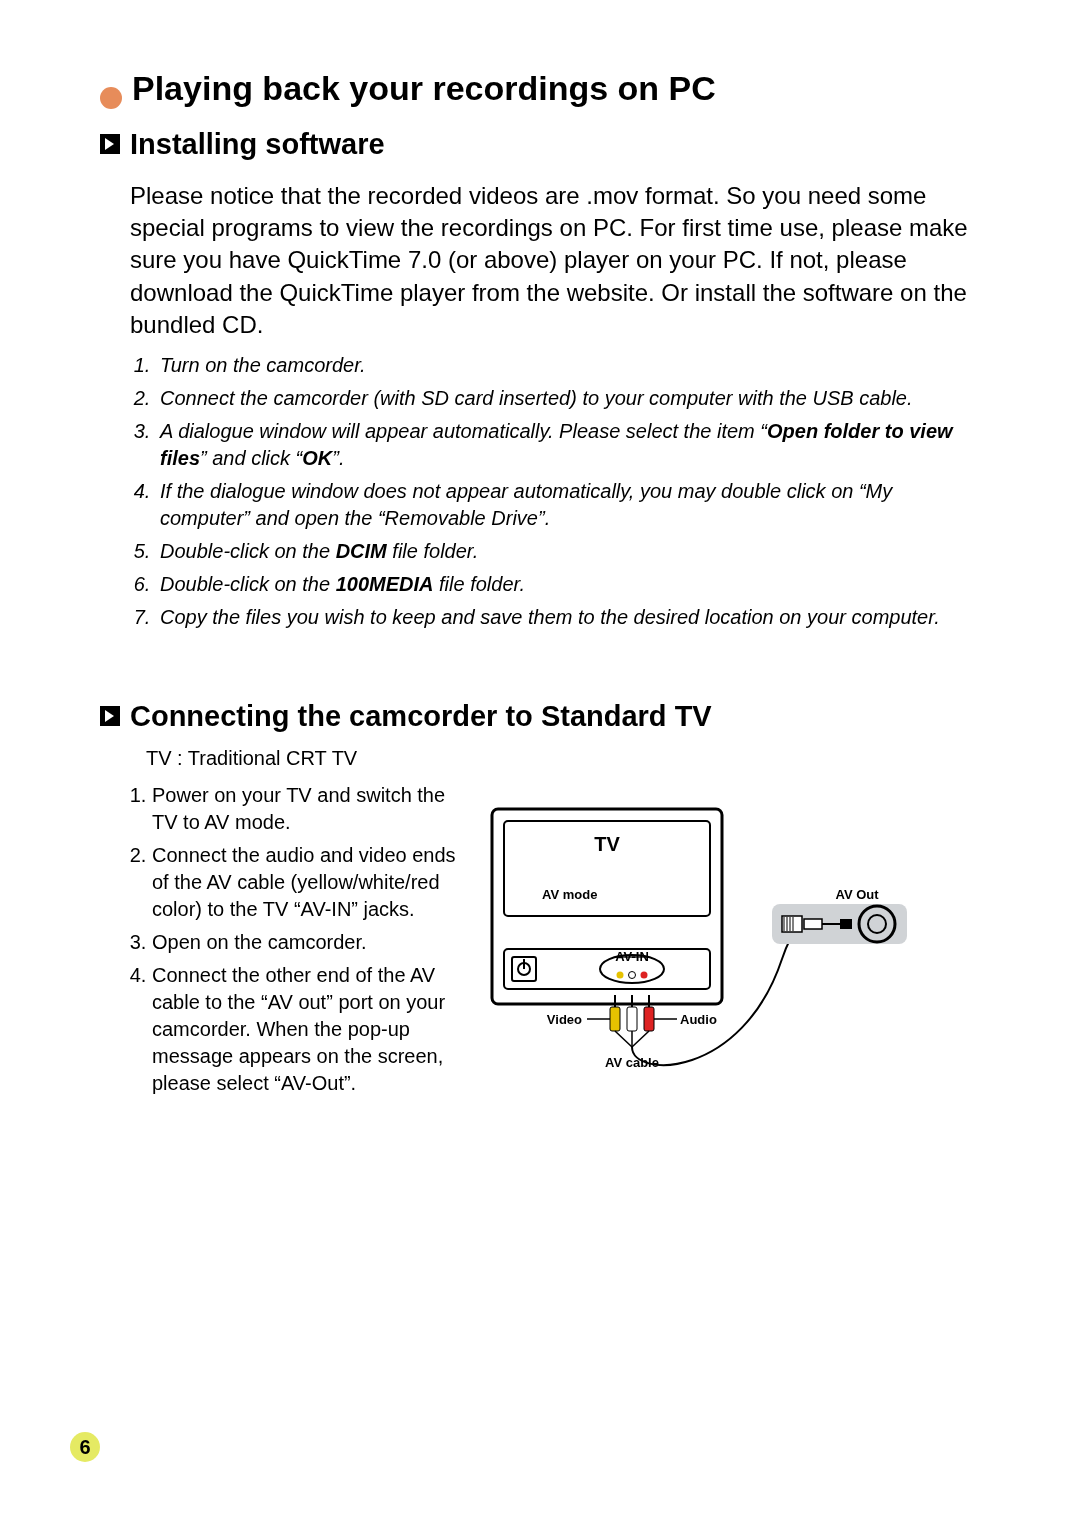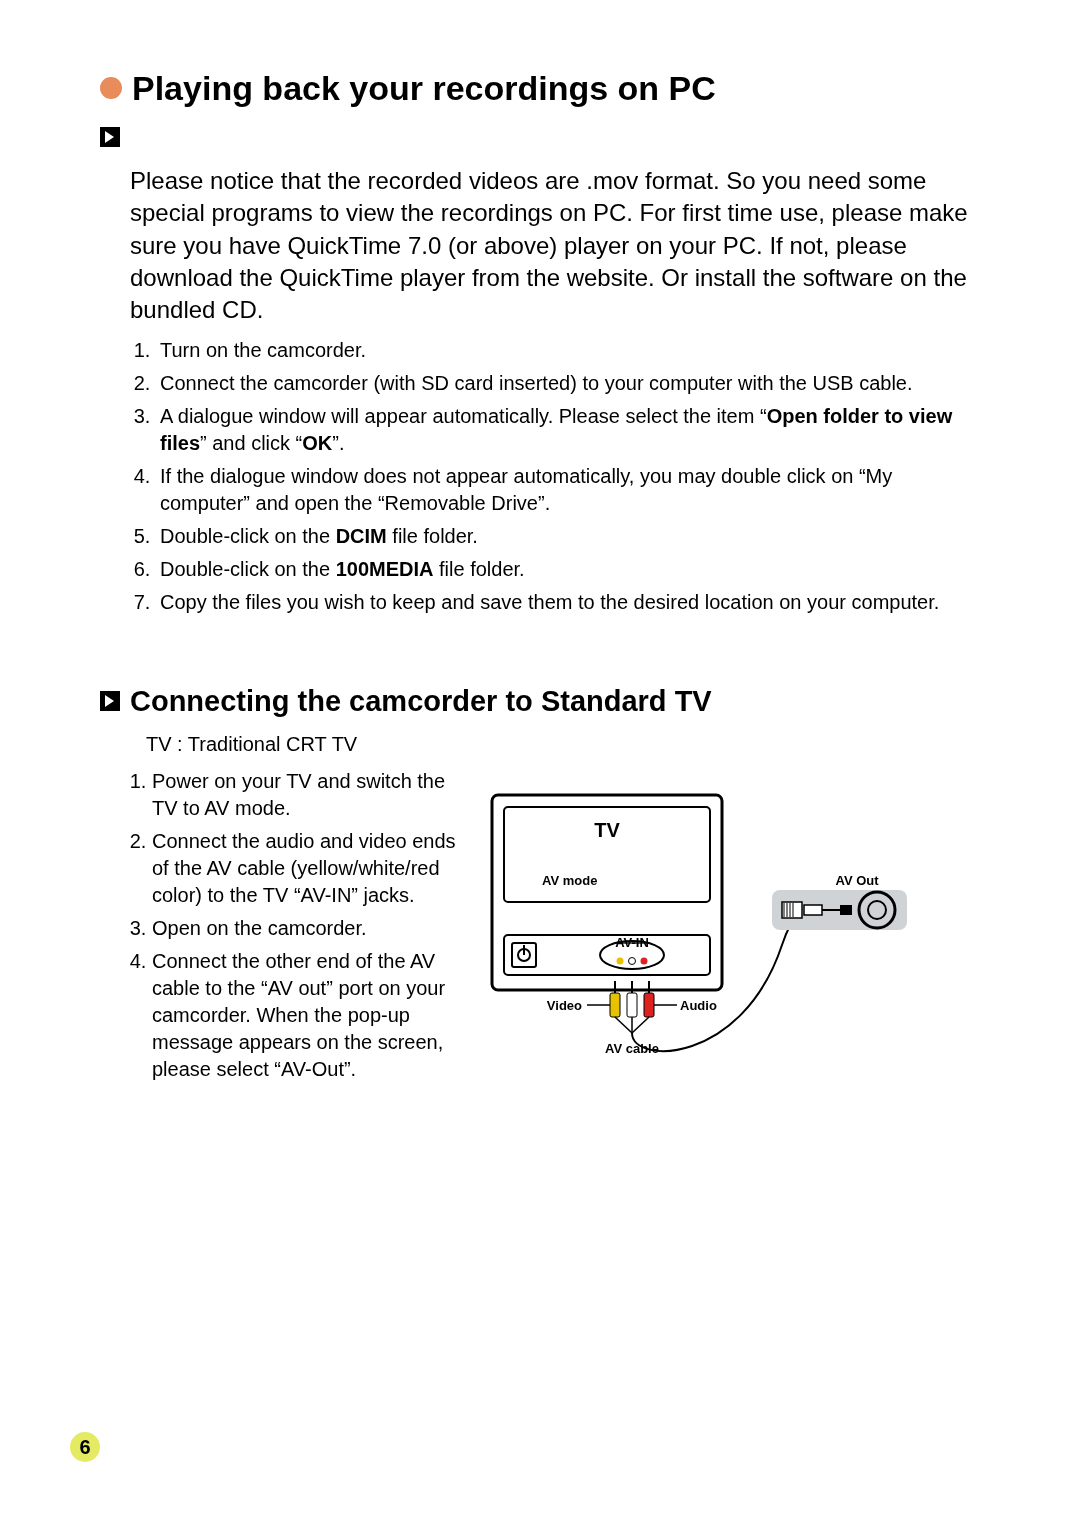--- a/index.html
+++ b/index.html
@@ -12,21 +12,21 @@
   }
   .page {
     width: 1080px;
     min-height: 1522px;
     padding: 60px 100px 40px 100px;
     box-sizing: border-box;
     position: relative;
   }
   .h1-row {
     display: flex;
-    align-items: center;
+    align-items: flex-end;
     margin: 8px 0 16px 0;
   }
   .bullet-icon {
     width: 22px;
     height: 22px;
     border-radius: 50%;
     background: #e78c5a;
     margin-right: 10px;
     flex-shrink: 0;
   }
@@ -71,20 +71,21 @@
   }
   ol.steps {
     margin: 10px 0 10px 30px;
     padding-left: 26px;
     font-size: 20px;
     line-height: 1.35;
   }
   ol.steps li {
     margin: 6px 0;
     padding-left: 4px;
+    font-style: italic;
   }
   .note-line {
     margin: 10px 0 6px 46px;
     font-size: 20px;
   }
   .section-gap {
     height: 40px;
   }
   .tv-area {
     display: flex;
@@ -138,20 +139,21 @@
 
 <div class="page">
 
   <div class="h1-row">
     <div class="bullet-icon"></div>
     <div class="h1-text">Playing back your recordings on PC</div>
   </div>
 
   <div class="h2-row">
     <div class="arrow-box"></div>
+    <div class="h2-text">Installing software</div>
   </div>
   <div class="body-para">Please notice that the recorded videos are .mov format. So you need some special programs to view the recordings on PC. For first time use, please make sure you have QuickTime 7.0 (or above) player on your PC. If not, please download the QuickTime player from the website. Or install the software on the bundled CD.</div>
 
 
   <ol class="steps">
     <li><span>Turn on the camcorder.</span></li>
     <li><span>Connect the camcorder (with SD card inserted) to your computer with the USB cable.</span></li>
     <li>
       <span>A dialogue window will appear automatically. Please select the item “</span><b>Open folder to view files</b><span>” and click “</span><b>OK</b><span>”.</span>
     </li>

